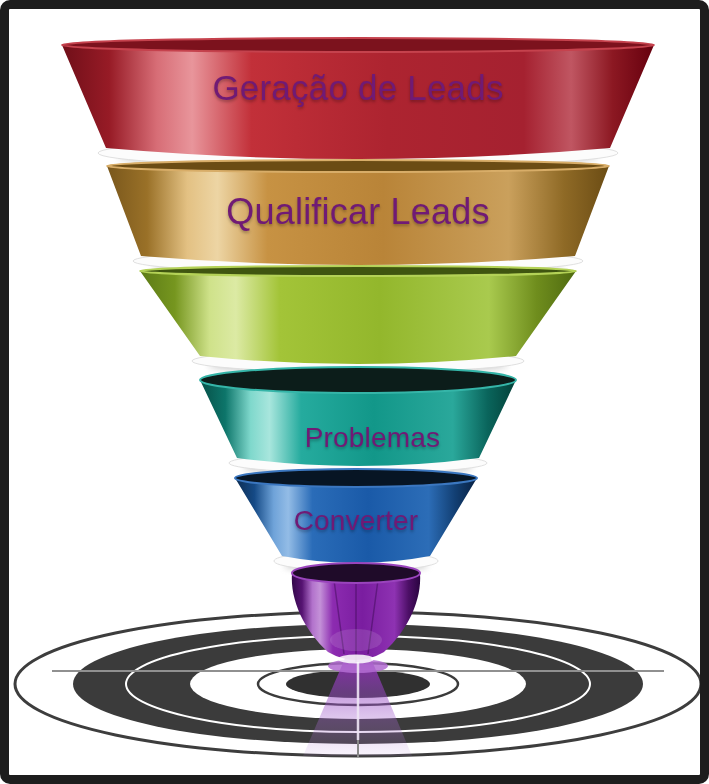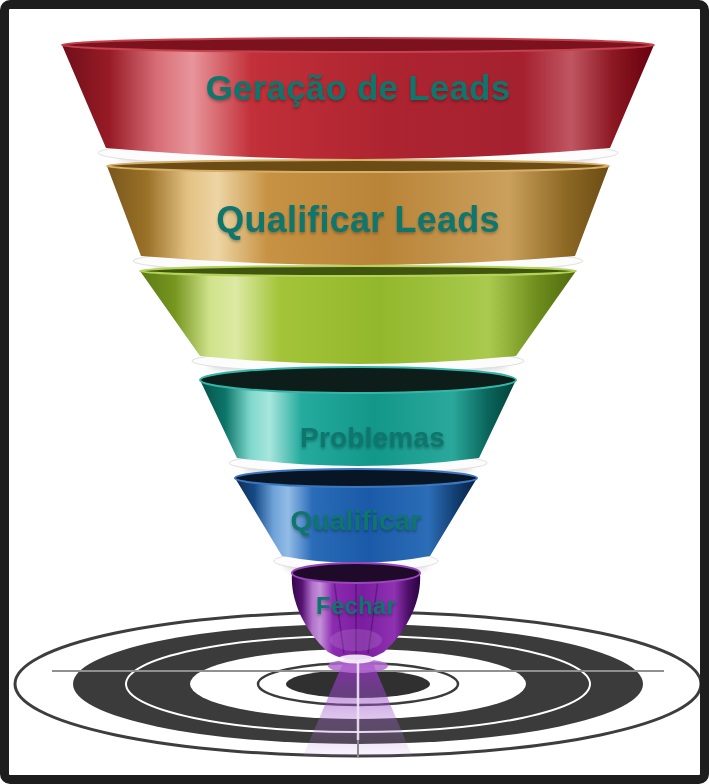--- a/index.html
+++ b/index.html
@@ -15,29 +15,29 @@
     border:9px solid #1d1d1d;
     border-radius:10px;
     box-sizing:border-box;
     pointer-events:none;
     z-index:5;
   }
   svg.scene{position:absolute;left:0;top:0;}
   .label{
     position:absolute;
     transform:translate(-50%,-50%);
-    color:#0f766e;
-    font-weight:bold;
+    color:#701a75;
+    font-weight:normal;
     white-space:nowrap;
     text-shadow:0 2px 3px rgba(0,0,0,0.28);
     z-index:3;
     letter-spacing:0.2px;
   }
   .lbl-red   {left:358px;top:88px; font-size:35px;}
-  .lbl-gold  {left:358px;top:220px;font-size:36px;}
+  .lbl-gold  {left:358px;top:212px;font-size:36px;}
   .lbl-green {left:358px;top:315px;font-size:25px;}
   .lbl-teal1 {left:358px;top:400px;font-size:28px;}
   .lbl-teal2 {left:358px;top:438px;font-size:28px;padding-left:29px;}
   .lbl-blue  {left:356px;top:521px;font-size:28px;}
   .lbl-purple{left:356px;top:606px;font-size:24px;}
 </style>
 </head>
 <body>
 
 <div class="stage">
@@ -179,17 +179,16 @@
       <path d="M 334 580 L 344 654 M 356 583 L 356 662 M 378 580 L 368 654" stroke="rgba(35,0,55,0.35)" stroke-width="1.5" fill="none"></path>
       <ellipse cx="356" cy="640" rx="26" ry="11" fill="rgba(255,255,255,0.12)"></ellipse>
       <ellipse cx="356" cy="573" rx="64" ry="10" fill="#1f0b29" stroke="#9a44bd" stroke-width="2"></ellipse>
       <ellipse cx="356" cy="659" rx="18" ry="4.5" fill="#ffffff" opacity="0.85"></ellipse>
     </g>
   </svg>
 
   <div class="label lbl-red">Geração de Leads</div>
   <div class="label lbl-gold">Qualificar Leads</div>
   <div class="label lbl-teal2">Problemas</div>
-  <div class="label lbl-blue">Qualificar</div>
-  <div class="label lbl-purple">Fechar</div>
+  <div class="label lbl-blue">Converter</div>
 
   <div class="frame"></div>
 </div>
 
 </body></html>

